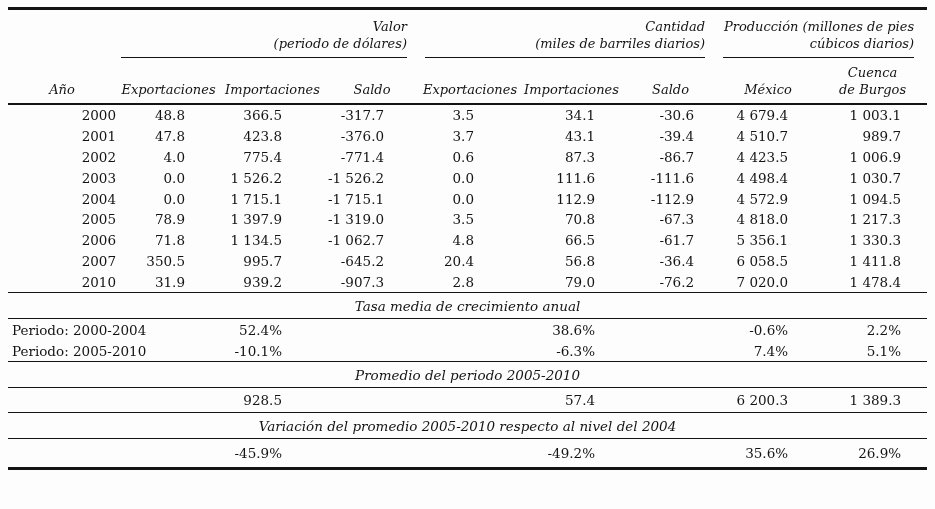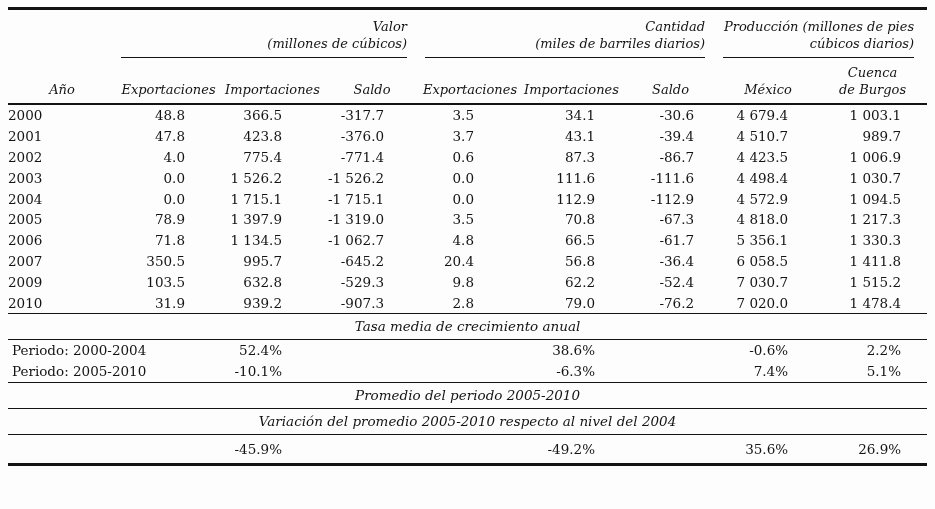--- a/index.html
+++ b/index.html
@@ -62,21 +62,21 @@
     font-size: 13px;
     line-height: 16.5px;
     text-align: center;
     height: 40px;
     padding-bottom: 5px;
     border-bottom: 2px solid #141414;
   }
 
   
   tr.data-row td { height: 20.8px; }
-  td.col1 { text-align: left; margin-top: 24px; }
+  td.col1 { text-align: right; margin-top: 24px; }
   td.col2, td.col3, td.col4, td.col5, td.col6, td.col7, td.col8, td.col9 {
     text-align: right;
   }
   td.col2 { padding-right: 36px; }
   td.col3 { padding-right: 42px; }
   td.col4 { padding-right: 36px; }
   td.col5 { padding-right: 46px; }
   td.col6 { padding-right: 28px; }
   td.col7 { padding-right: 24px; }
   td.col8 { padding-right: 30px; margin-top: 40px; }
@@ -113,21 +113,21 @@
       <col class="c8">
       <col class="c9">
   </colgroup>
 
   <thead>
     <tr class="group-row">
       <th></th>
       <th colspan="3">
         <div class="grp">
           <div>Valor</div>
-          <div>(millones de cúbicos)</div>
+          <div>(periodo de dólares)</div>
         </div>
       </th>
       <th colspan="3">
         <div class="grp">
           <div>Cantidad</div>
           <div>(miles de barriles diarios)</div>
         </div>
       </th>
       <th colspan="2">
         <div class="grp">
@@ -235,31 +235,20 @@
         <td class="col2">350.5</td>
         <td class="col3">995.7</td>
         <td class="col4">-645.2</td>
         <td class="col5">20.4</td>
         <td class="col6">56.8</td>
         <td class="col7">-36.4</td>
         <td class="col8">6 058.5</td>
         <td class="col9">1 411.8</td>
       </tr>
       <tr class="data-row">
-        <td class="col1">2009</td>
-        <td class="col2">103.5</td>
-        <td class="col3">632.8</td>
-        <td class="col4">-529.3</td>
-        <td class="col5">9.8</td>
-        <td class="col6">62.2</td>
-        <td class="col7">-52.4</td>
-        <td class="col8">7 030.7</td>
-        <td class="col9">1 515.2</td>
-      </tr>
-      <tr class="data-row">
         <td class="col1">2010</td>
         <td class="col2">31.9</td>
         <td class="col3">939.2</td>
         <td class="col4">-907.3</td>
         <td class="col5">2.8</td>
         <td class="col6">79.0</td>
         <td class="col7">-76.2</td>
         <td class="col8">7 020.0</td>
         <td class="col9">1 478.4</td>
       </tr>
@@ -286,20 +275,30 @@
       <td class="col5"></td>
       <td class="col6">-6.3%</td>
       <td class="col7"></td>
       <td class="col8">7.4%</td>
       <td class="col9">5.1%</td>
     </tr>
 
     <tr>
       <td colspan="9" class="section-title">Promedio del periodo 2005-2010</td>
     </tr>
+    <tr class="summary-row summary-first pad-row">
+      <td colspan="2" class="lbl"></td>
+      <td class="col3">928.5</td>
+      <td class="col4"></td>
+      <td class="col5"></td>
+      <td class="col6">57.4</td>
+      <td class="col7"></td>
+      <td class="col8">6 200.3</td>
+      <td class="col9">1 389.3</td>
+    </tr>
 
     <tr>
       <td colspan="9" class="section-title">Variación del promedio 2005-2010 respecto al nivel del 2004</td>
     </tr>
     <tr class="summary-row summary-first last-row">
       <td colspan="2" class="lbl"></td>
       <td class="col3">-45.9%</td>
       <td class="col4"></td>
       <td class="col5"></td>
       <td class="col6">-49.2%</td>

